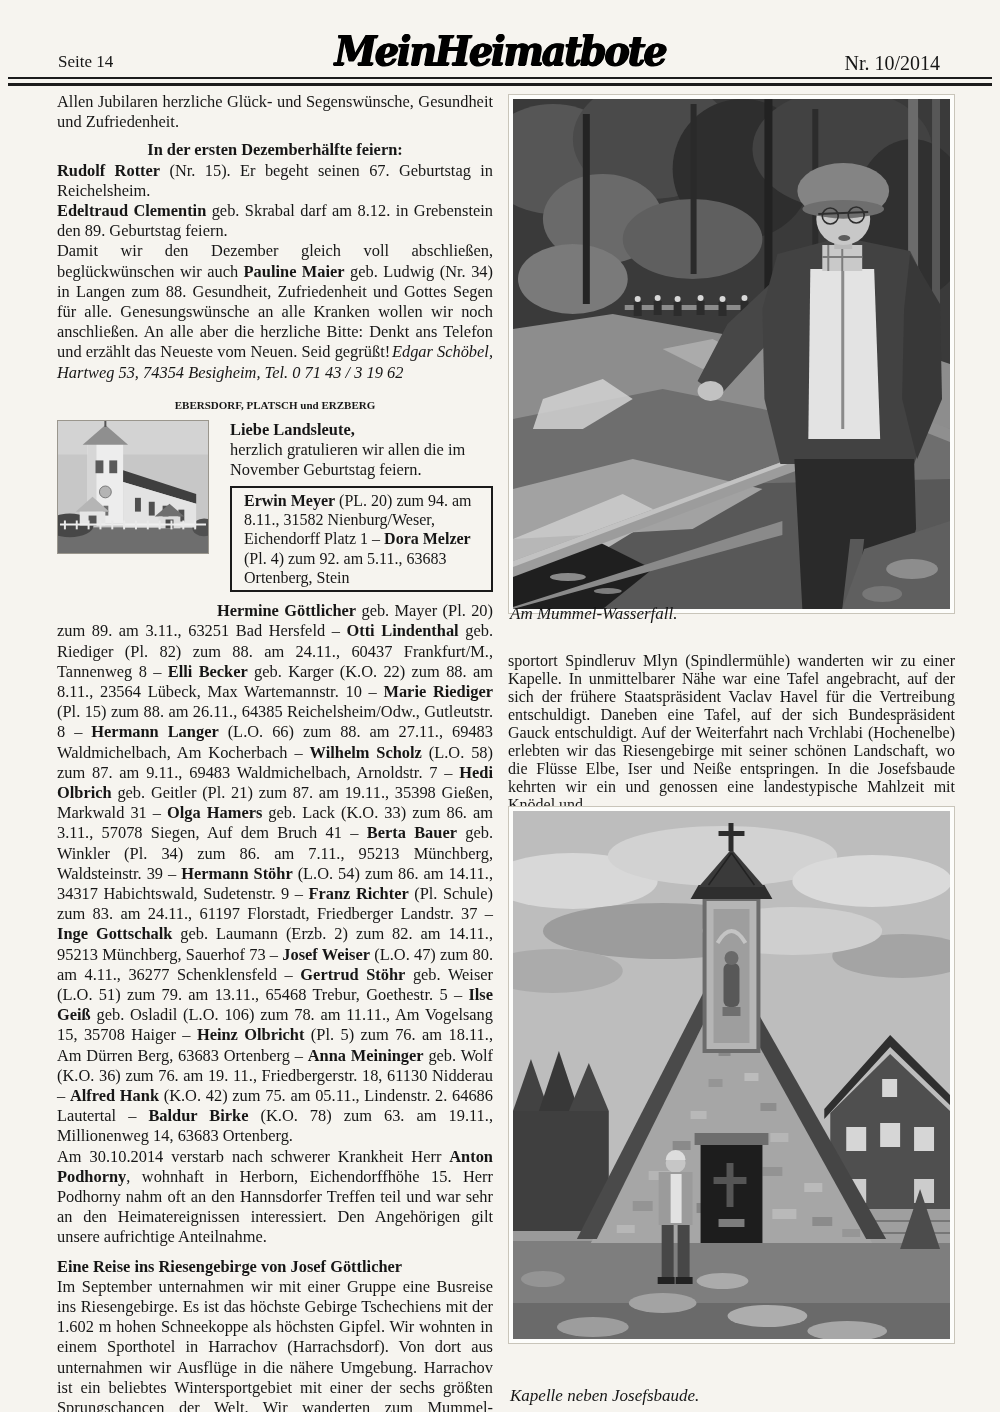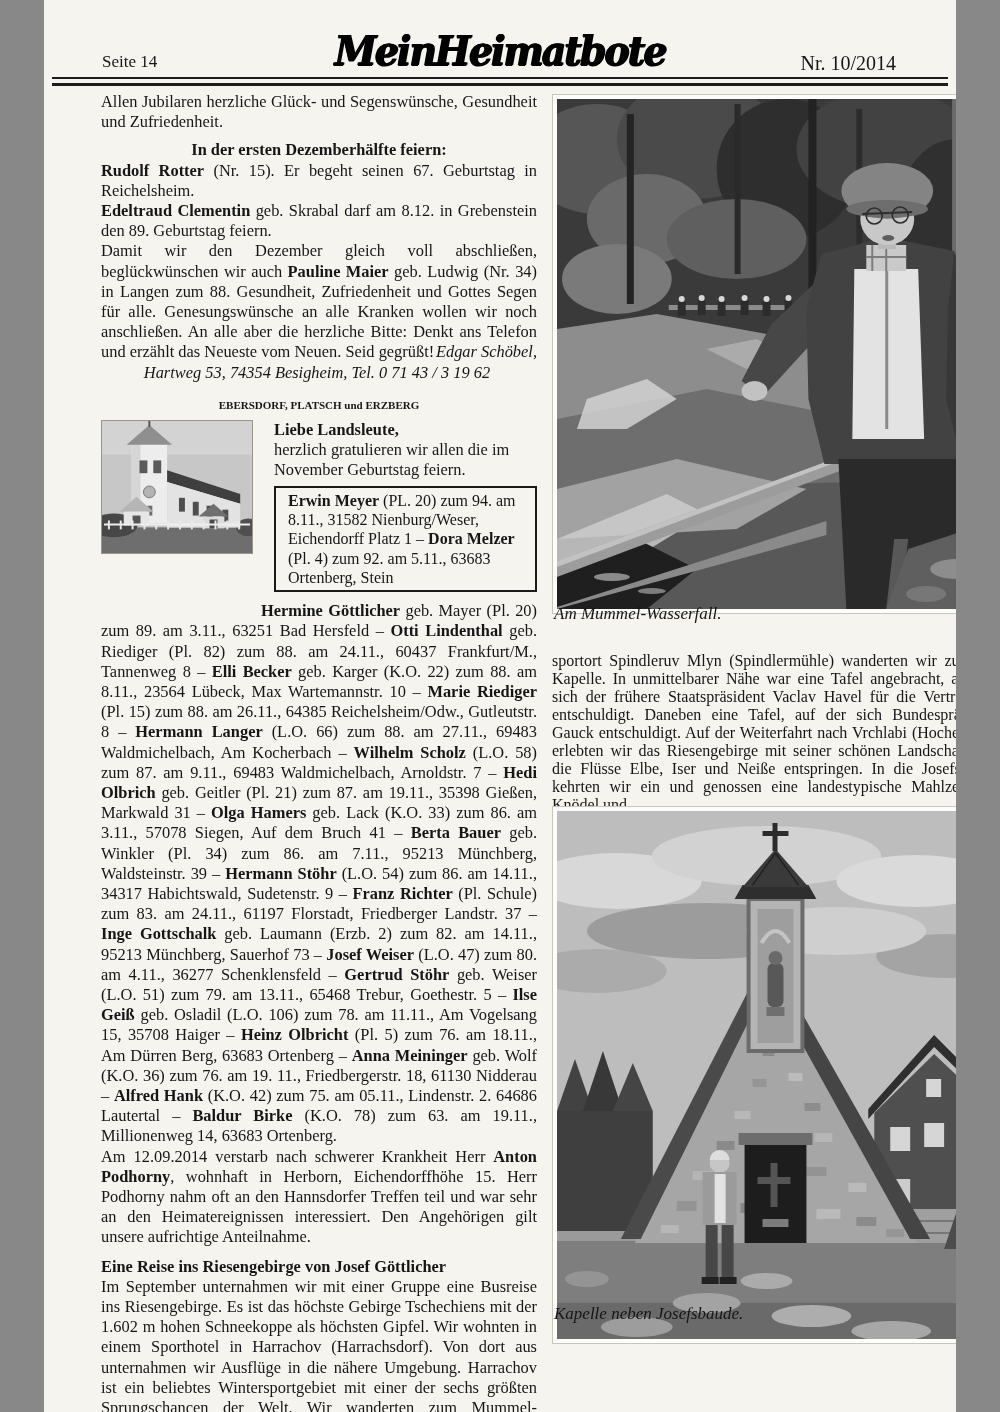--- a/index.html
+++ b/index.html
@@ -1,18 +1,18 @@
 <!DOCTYPE html>
 <html><head>
 <meta charset="utf-8">
 <style>
   * { margin:0; padding:0; box-sizing:border-box; }
   html,body { background:#888; }
   .page {
-    position:relative; width:912px; height:1412px; margin:0 auto;
+    position:relative; width:1000px; height:1412px; margin:0 auto;
     background:#f6f4ef; color:#161616; overflow:hidden;
     font-family:"Liberation Serif", serif;
   }
   
   .hdr-page    { position:absolute; left:58px;  top:52px; font-size:17px; }
   .hdr-issue   { position:absolute; right:60px; top:52px; font-size:20px; }
   .masthead {
     position:absolute; left:50%; top:28px; transform:translateX(-50%) scaleY(1.08);
     font-family:"DejaVu Serif", serif; font-weight:bold; font-style:italic;
     font-size:38px; letter-spacing:-2px; color:#000;
@@ -26,21 +26,21 @@
   .col-left {
     position:absolute; left:57px; top:92px; width:436px;
     font-size:16.4px; line-height:20.2px;
   }
   .just   { text-align:justify; }
   .bold   { font-weight:bold; }
   b       { font-weight:bold; }
 
   .h-december { font-weight:bold; margin-top:8px;text-align:center; }
   .sig-name   { float:right; font-style:italic; }
-  .sig-addr   { font-style:italic; text-align:center; padding-right:4px; }
+  .sig-addr   { font-style:italic; text-align:left; padding-right:4px; }
 
   .h-section  { font-weight:bold; text-align:center; margin-top:12px; margin-bottom:5px; font-size:11px; }
 
   .media-row  { display:flex; gap:21px; }
   .church-photo {
     flex:0 0 152px; height:134px; border:1px solid #9a968d; background:#c7c7c7; overflow:hidden;
   }
   .church-photo svg { display:block; width:100%; height:100%; }
   .media-right { flex:1; }
   .hl-box {
@@ -51,21 +51,21 @@
   .h-sub  { font-weight:bold; margin-top:9px; }
   .photo {
     position:absolute; left:508px; width:447px;
     background:#fdfdfb; border:1px solid #c9c5ba; padding:4px;
   }
   .photo svg { display:block; width:100%; height:100%; }
   .waterfall-photo { top:94px;  height:520px; }
   .chapel-photo    { top:806px; height:538px; }
   .caption { position:absolute; left:510px; width:445px; font-style:italic; font-size:17px; }
   .cap-1 { top:604px; }
-  .cap-2 { top:1304px; }
+  .cap-2 { top:1386px; }
   .travel-cont { position:absolute; left:508px; top:652px; width:447px; text-align:justify; }
 </style>
 </head>
 <body>
 
 <div class="page">
 
   <div class="hdr-page">Seite 14</div>
   <div class="masthead">MeinHeimatbote</div>
   <div class="hdr-issue">Nr. 10/2014</div>
@@ -138,21 +138,21 @@
       </div>
       <div class="media-right">
         <p class="bold">Liebe Landsleute,</p>
         <p>herzlich gratulieren wir allen die im November Geburtstag feiern.</p>
         <div class="hl-box"><b>Erwin Meyer</b><span> (PL. 20) zum 94. am 8.11., 31582 Nienburg/Weser, Eichendorff Platz 1 – </span><b>Dora Melzer</b><span> (Pl. 4) zum 92. am 5.11., 63683 Ortenberg, Stein</span></div>
       </div>
     </div>
 
     <p class="just p-birthdays"><b>Hermine Göttlicher</b><span> geb. Mayer (Pl. 20) zum 89. am 3.11., 63251 Bad Hersfeld – </span><b>Otti Lindenthal</b><span> geb. Riediger (Pl. 82) zum 88. am 24.11., 60437 Frankfurt/M., Tannenweg 8 – </span><b>Elli Becker</b><span> geb. Karger (K.O. 22) zum 88. am 8.11., 23564 Lübeck, Max Wartemannstr. 10 – </span><b>Marie Riediger</b><span> (Pl. 15) zum 88. am 26.11., 64385 Reichelsheim/Odw., Gutleutstr. 8 – </span><b>Hermann Langer</b><span> (L.O. 66) zum 88. am 27.11., 69483 Waldmichelbach, Am Kocherbach – </span><b>Wilhelm Scholz</b><span> (L.O. 58) zum 87. am 9.11., 69483 Waldmichelbach, Arnoldstr. 7 – </span><b>Hedi Olbrich</b><span> geb. Geitler (Pl. 21) zum 87. am 19.11., 35398 Gießen, Markwald 31 – </span><b>Olga Hamers</b><span> geb. Lack (K.O. 33) zum 86. am 3.11., 57078 Siegen, Auf dem Bruch 41 – </span><b>Berta Bauer</b><span> geb. Winkler (Pl. 34) zum 86. am 7.11., 95213 Münchberg, Waldsteinstr. 39 – </span><b>Hermann Stöhr</b><span> (L.O. 54) zum 86. am 14.11., 34317 Habichtswald, Sudetenstr. 9 – </span><b>Franz Richter</b><span> (Pl. Schule) zum 83. am 24.11., 61197 Florstadt, Friedberger Landstr. 37 – </span><b>Inge Gottschalk</b><span> geb. Laumann (Erzb. 2) zum 82. am 14.11., 95213 Münchberg, Sauerhof 73 – </span><b>Josef Weiser</b><span> (L.O. 47) zum 80. am 4.11., 36277 Schenklensfeld – </span><b>Gertrud Stöhr</b><span> geb. Weiser (L.O. 51) zum 79. am 13.11., 65468 Trebur, Goethestr. 5 – </span><b>Ilse Geiß</b><span> geb. Osladil (L.O. 106) zum 78. am 11.11., Am Vogelsang 15, 35708 Haiger – </span><b>Heinz Olbricht</b><span> (Pl. 5) zum 76. am 18.11., Am Dürren Berg, 63683 Ortenberg – </span><b>Anna Meininger</b><span> geb. Wolf (K.O. 36) zum 76. am 19. 11., Friedbergerstr. 18, 61130 Nidderau – </span><b>Alfred Hank</b><span> (K.O. 42) zum 75. am 05.11., Lindenstr. 2. 64686 Lautertal – </span><b>Baldur Birke</b><span> (K.O. 78) zum 63. am 19.11., Millionenweg 14, 63683 Ortenberg.</span></p>
 
-    <p class="just"><span>Am 12.09.2014 verstarb nach schwerer Krankheit Herr </span><b>Anton Podhorny</b><span>, wohnhaft in Herborn, Eichendorffhöhe 15. Herr Podhorny nahm oft an den Hannsdorfer Treffen teil und war sehr an den Heimatereignissen interessiert. Den Angehörigen gilt unsere aufrichtige Anteilnahme.</span></p>
+    <p class="just"><span>Am 30.10.2014 verstarb nach schwerer Krankheit Herr </span><b>Anton Podhorny</b><span>, wohnhaft in Herborn, Eichendorffhöhe 15. Herr Podhorny nahm oft an den Hannsdorfer Treffen teil und war sehr an den Heimatereignissen interessiert. Den Angehörigen gilt unsere aufrichtige Anteilnahme.</span></p>
 
     <p class="h-sub">Eine Reise ins Riesengebirge von Josef Göttlicher</p>
     <p class="just">Im September unternahmen wir mit einer Gruppe eine Busreise ins Riesengebirge. Es ist das höchste Gebirge Tschechiens mit der 1.602 m hohen Schneekoppe als höchsten Gipfel. Wir wohnten in einem Sporthotel in Harrachov (Harrachsdorf). Von dort aus unternahmen wir Ausflüge in die nähere Umgebung. Harrachov ist ein beliebtes Wintersportgebiet mit einer der sechs größten Sprungschancen der Welt. Wir wanderten zum Mummel-Wasserfall und besuchten eine Glasfabrik. Im Glasmuseum in Jablonec (Gablonz) bewunderten wir die herrlichen Glaserzeugnisse des Landes. In Liberec (Reichenberg) stand ein Stadtrundgang im Programm. Einige der herrlichen alten Häuser im Barock und Jugendstil waren restauriert aber auch eine große Zahl sahen heruntergekommen und zerfallen aus. Im Winter-</p>
 
   </div>
 
   <div class="photo waterfall-photo">
     <svg viewBox="0 0 438 510" preserveAspectRatio="none">
       <rect width="438" height="510" fill="#585858"></rect>
 

